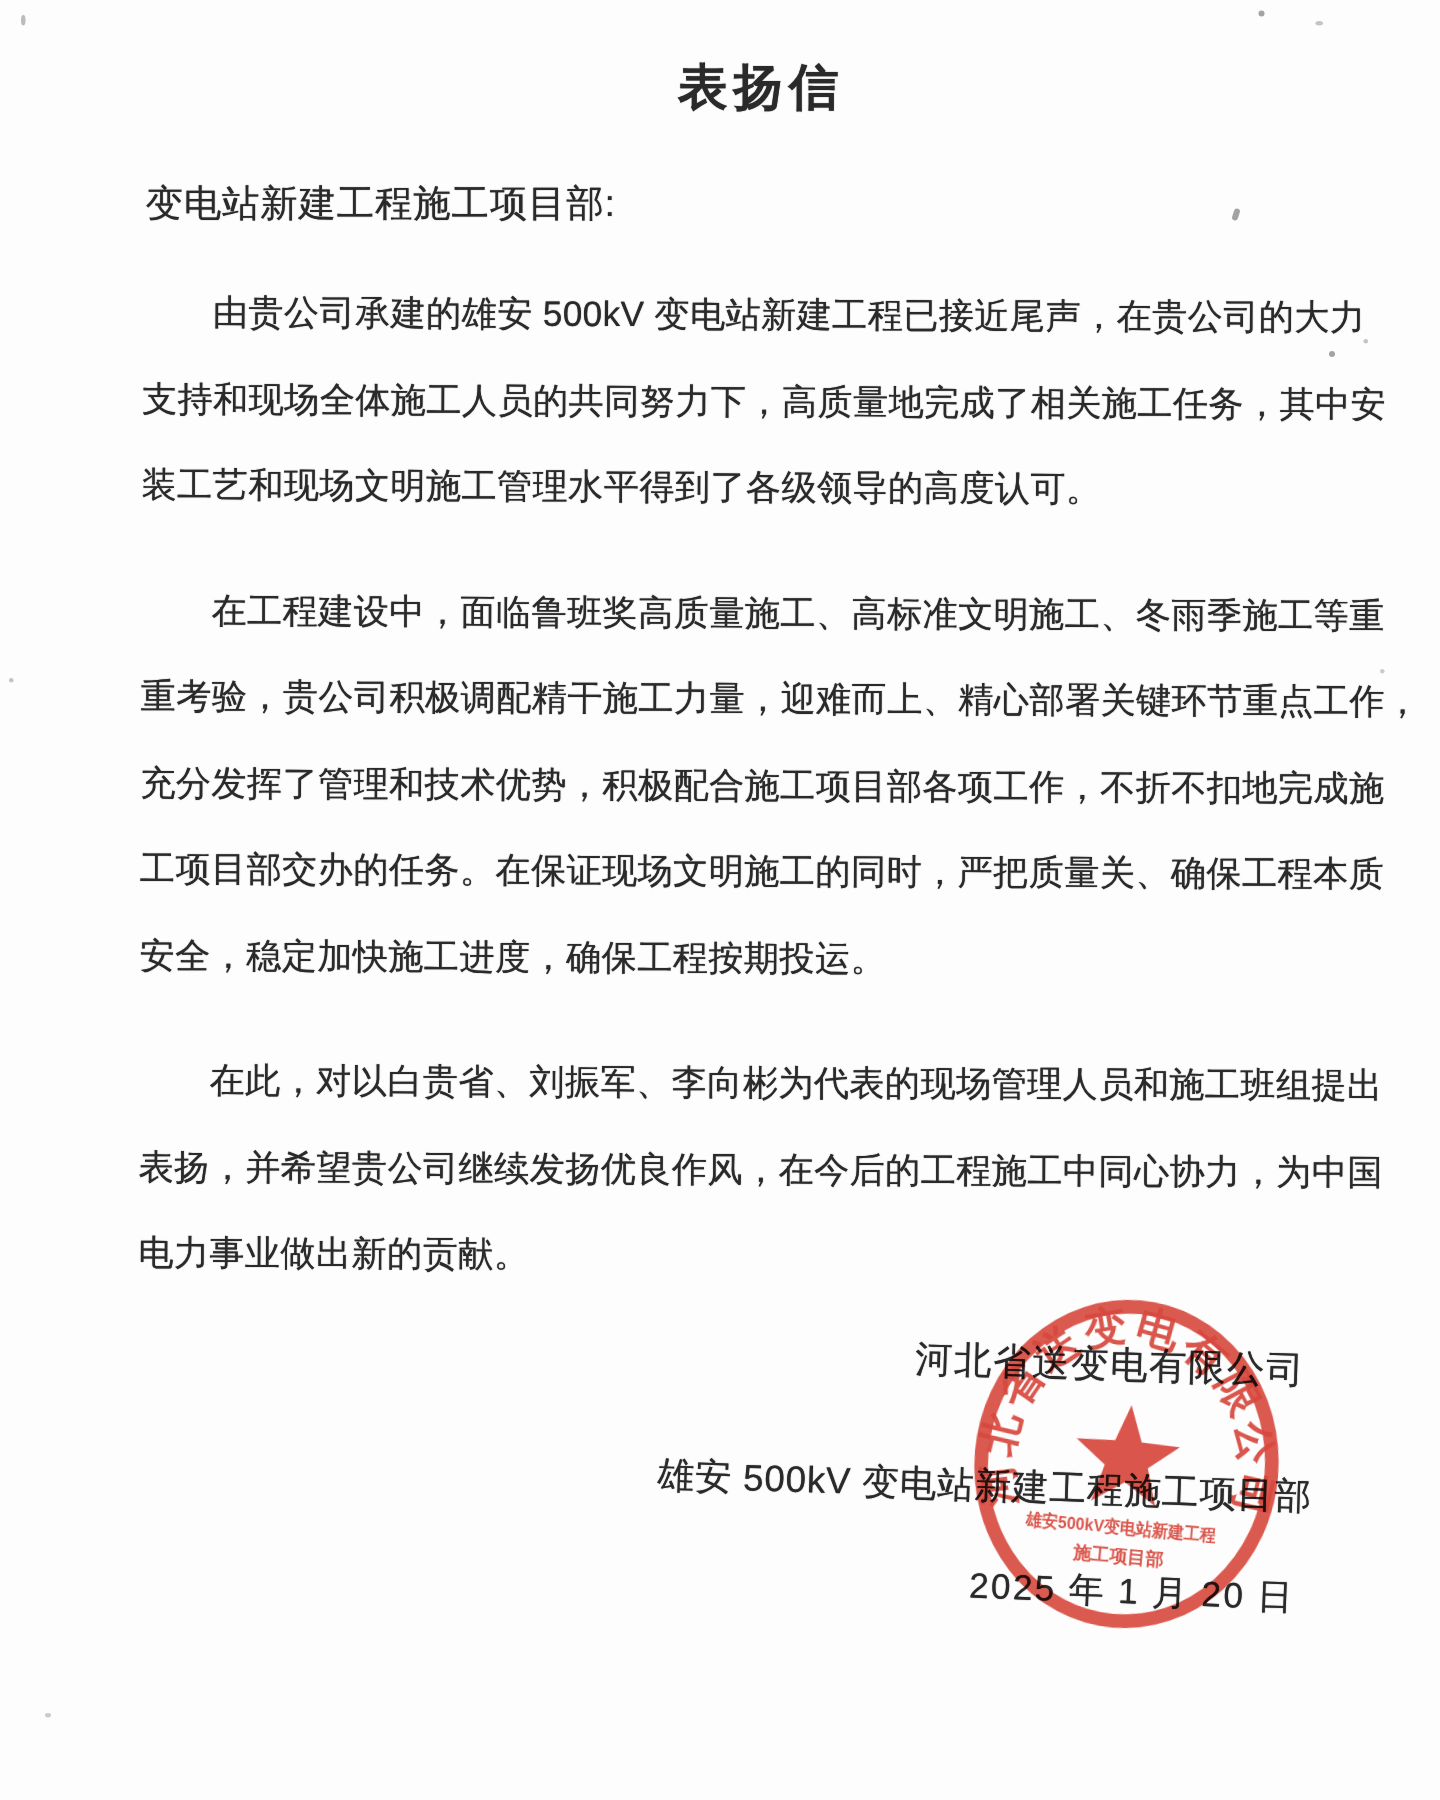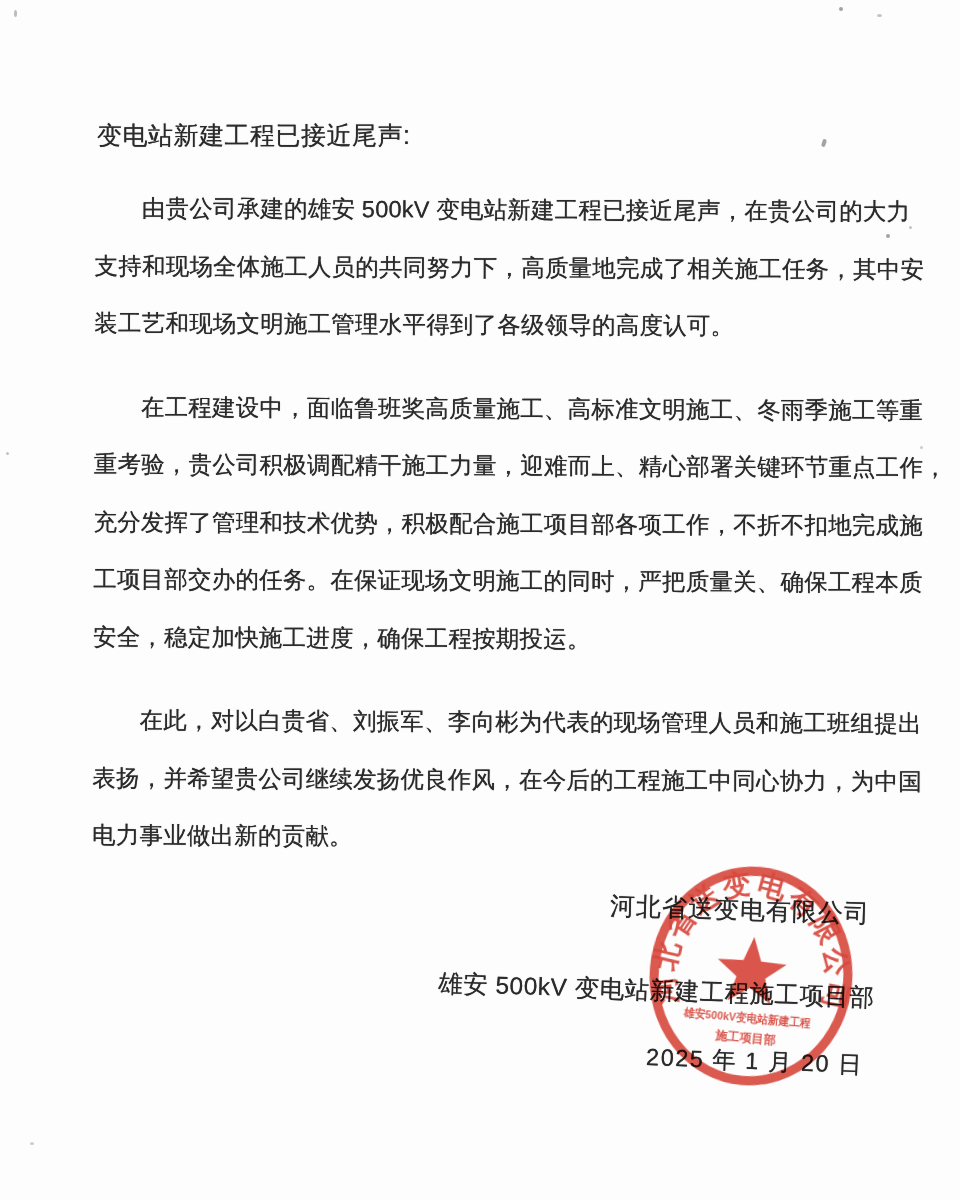--- a/index.html
+++ b/index.html
@@ -91,22 +91,23 @@
     background: #5a5a5a;
     border-radius: 50%;
     opacity: 0.55;
   }
 </style>
 </head>
 <body>
 
 <div class="page">
 
+  <h1 class="title ink">表扬信</h1>
 
-  <div class="salutation ink">变电站新建工程已接近尾声:</div>
+  <div class="salutation ink">变电站新建工程施工项目部:</div>
 
   <div class="body-block ink">
     <div class="para">
       <div class="ln first">由贵公司承建的雄安 500kV 变电站新建工程已接近尾声，在贵公司的大力</div>
       <div class="ln">支持和现场全体施工人员的共同努力下，高质量地完成了相关施工任务，其中安</div>
       <div class="ln last">装工艺和现场文明施工管理水平得到了各级领导的高度认可。</div>
     </div>
     <div class="para">
       <div class="ln first">在工程建设中，面临鲁班奖高质量施工、高标准文明施工、冬雨季施工等重</div>
       <div class="ln">重考验，贵公司积极调配精干施工力量，迎难而上、精心部署关键环节重点工作，</div>

